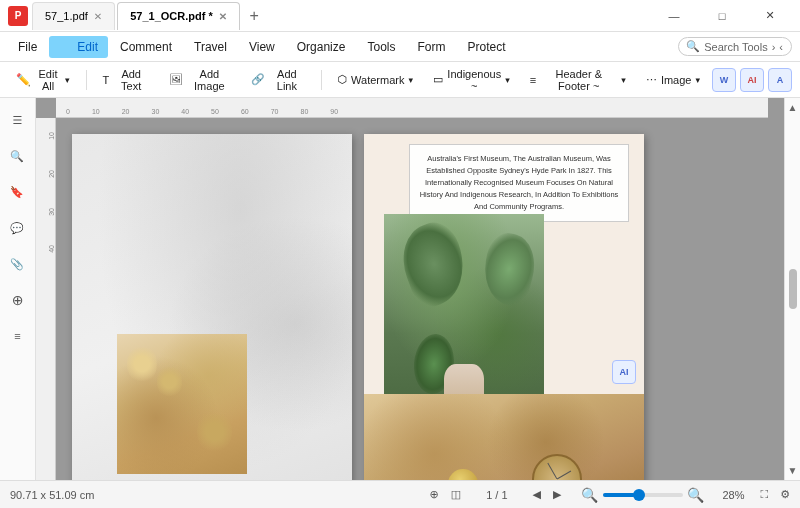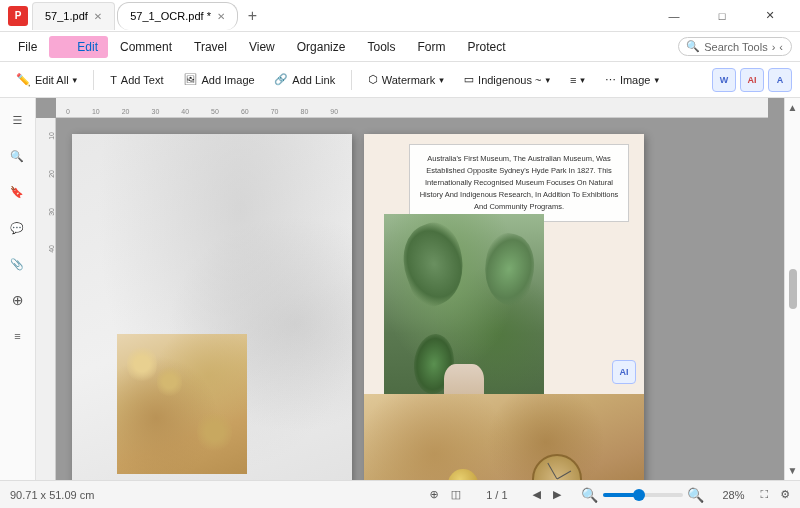--- a/index.html
+++ b/index.html
@@ -32,22 +32,21 @@
       border-radius: 4px 4px 0 0;
       font-size: 11px;
       cursor: pointer;
       background: #f5f5f5;
       border: 1px solid #ddd;
       border-bottom: none;
     }
     .tab.active {
       background: #fff;
       border-color: #ccc;
-      font-weight: 400;
-      border-radius: 12px;
+      font-weight: 700;
     }
     .tab .close-btn {
       font-size: 10px; color: #888; cursor: pointer;
     }
     .tab-add {
       width: 24px; height: 24px;
       display: flex; align-items: center; justify-content: center;
       font-size: 16px; color: #666; cursor: pointer;
     }
     .title-bar-controls {
@@ -70,21 +69,21 @@
       gap: 2px;
     }
     .menu-item {
       padding: 4px 10px;
       font-size: 12px;
       cursor: pointer;
       border-radius: 3px;
       color: #222;
     }
     .menu-item.active {
-      background: #f9a8d4;
+      background: #7dd3fc;
       color: #0066cc;
       padding-left: 28px;
     }
     .menu-search {
       margin-left: auto;
       display: flex; align-items: center;
       border: 1px solid #ccc;
       border-radius: 12px;
       padding: 2px 8px;
       gap: 4px;
@@ -368,20 +367,21 @@
     <span>Watermark</span>
     <span style="font-size:9px;">▾</span>
   </button>
   <button class="toolbar-btn">
     <span>▭</span>
     <span>Indigenous ~</span>
     <span style="font-size:9px;">▾</span>
   </button>
   <button class="toolbar-btn">
     <span>≡</span>
+    <span>Header &amp; Footer ~</span>
     <span style="font-size:9px;">▾</span>
   </button>
   <button class="toolbar-btn">
     <span>⋯</span>
     <span>Image</span>
     <span style="font-size:9px;">▾</span>
   </button>
   <div style="margin-left:auto; display:flex; gap:4px;">
     <div style="width:24px;height:24px;background:#e8f0ff;border:1px solid #aac0ff;border-radius:4px;display:flex;align-items:center;justify-content:center;font-size:9px;font-weight:bold;color:#4466cc;cursor:pointer;">W</div>
     <div style="width:24px;height:24px;background:#e8f0ff;border:1px solid #aac0ff;border-radius:4px;display:flex;align-items:center;justify-content:center;font-size:9px;font-weight:bold;color:#cc4444;cursor:pointer;">AI</div>

